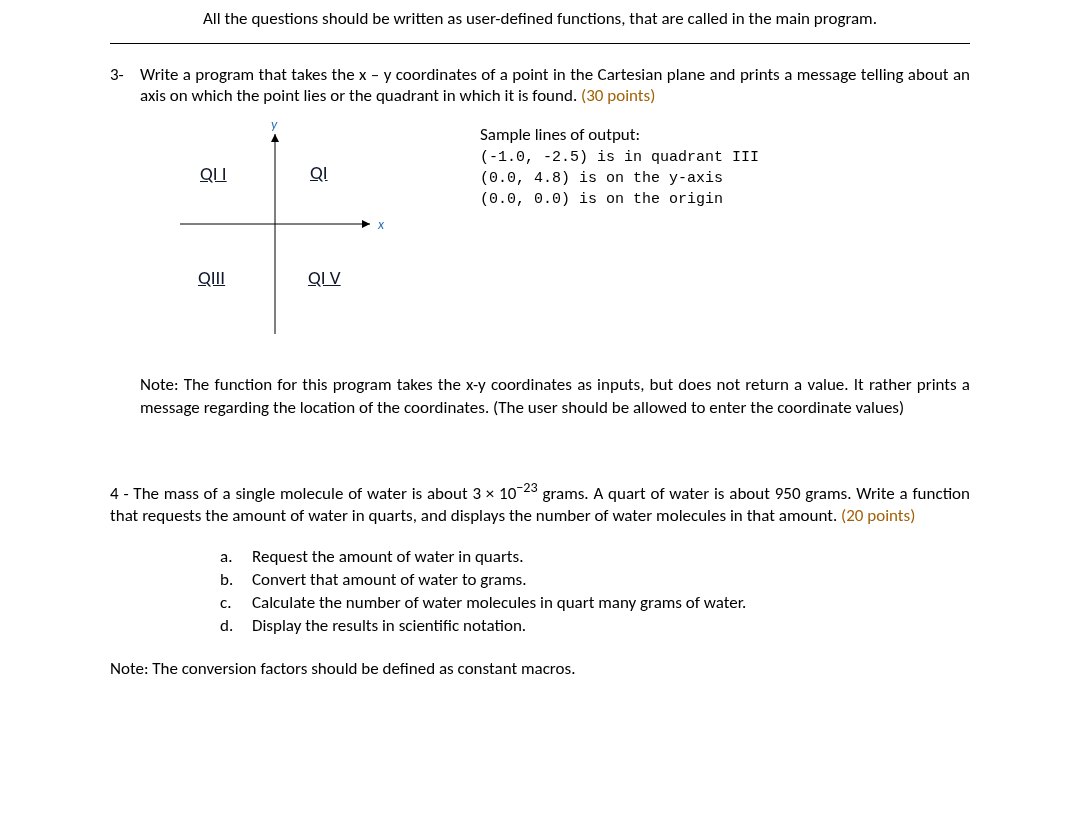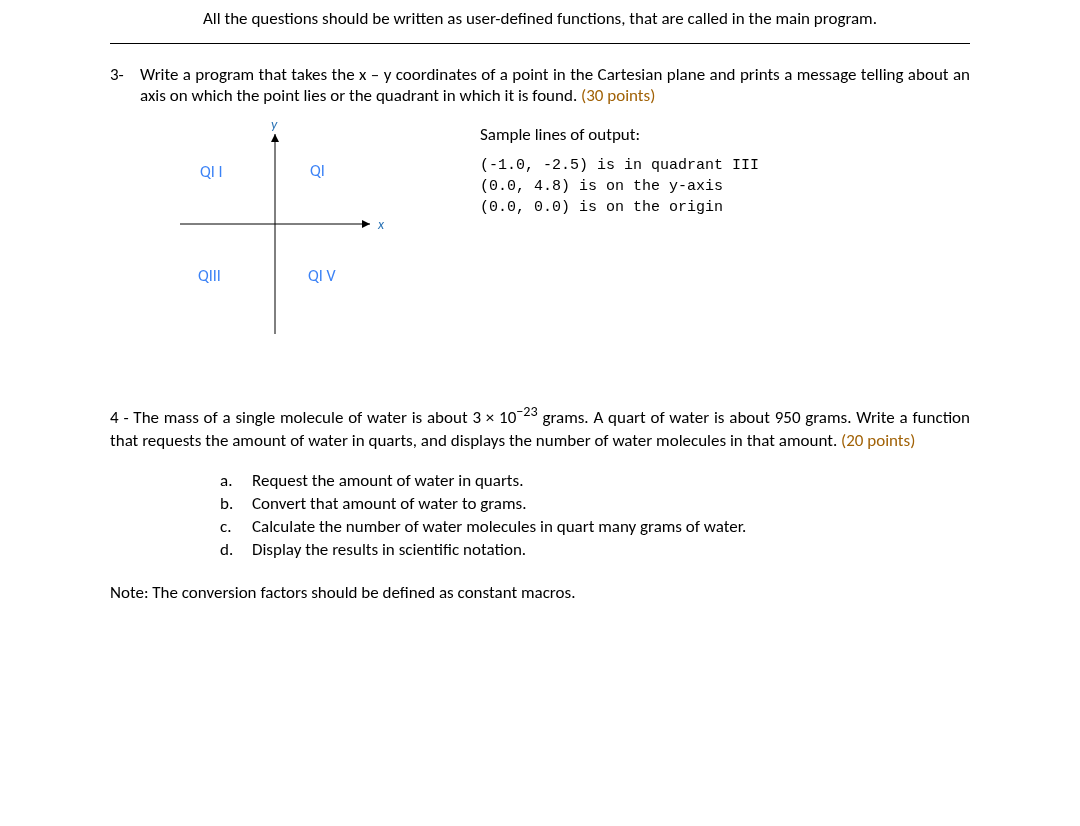--- a/index.html
+++ b/index.html
@@ -49,21 +49,21 @@
     }
     .diagram-cell {
       width: 310px;
       position: relative;
     }
     .sample-cell {
       flex: 1;
       padding-left: 30px;
     }
     .sample-title {
-      margin-bottom: 10px;
+      margin-bottom: 2px;
     }
     .mono {
       font-family: "Courier New", monospace;
       font-size: 15px;
       white-space: pre;
       line-height: 1.4;
     }
     .note-block {
       margin-top: 30px;
       margin-left: 30px;
@@ -93,22 +93,23 @@
     }
     .axis-label {
       position: absolute;
       font-family: Calibri, Arial, sans-serif;
       font-size: 14px;
       font-style: italic;
       color: #2e75b6;
     }
     .quad-label {
       position: absolute;
-      font-size: 16px;
-      color: #3b82f6;
+      font-size: 19px;
+      color: #0f172a;
+      text-decoration: underline;
     }
     svg {
       display: block;
     }
   </style>
 </head>
 <body>
 
 <div class="header">
   <div class="header-line">All the questions should be written as user-defined functions, that are called in the main program.</div>
@@ -138,20 +139,21 @@
       <span class="quad-label" style="left:168px; top:142px;">QI V</span>
     </div>
     <div class="sample-cell">
       <div class="sample-title">Sample lines of output:</div>
       <div class="mono">(-1.0, -2.5) is in quadrant III
 (0.0, 4.8) is on the y-axis
 (0.0, 0.0) is on the origin</div>
     </div>
   </div>
 
+  <div class="note-block">Note: The function for this program takes the x-y coordinates as inputs, but does not return a value. It rather prints a message regarding the location of the coordinates. (The user should be allowed to enter the coordinate values)</div>
 </div>
 
 <div class="question-block" style="margin-top:58px;">
   <div class="q4-intro">
     <span>4 - The mass of a single molecule of water is about 3 × 10</span><sup>−23</sup><span> grams. A quart of water is about 950 grams. Write a function that requests the amount of water in quarts, and displays the number of water molecules in that amount. </span><span class="points">(20 points)</span>
   </div>
 
   <div class="list-block">
     <div class="list-item">
       <div class="list-letter">a.</div>

